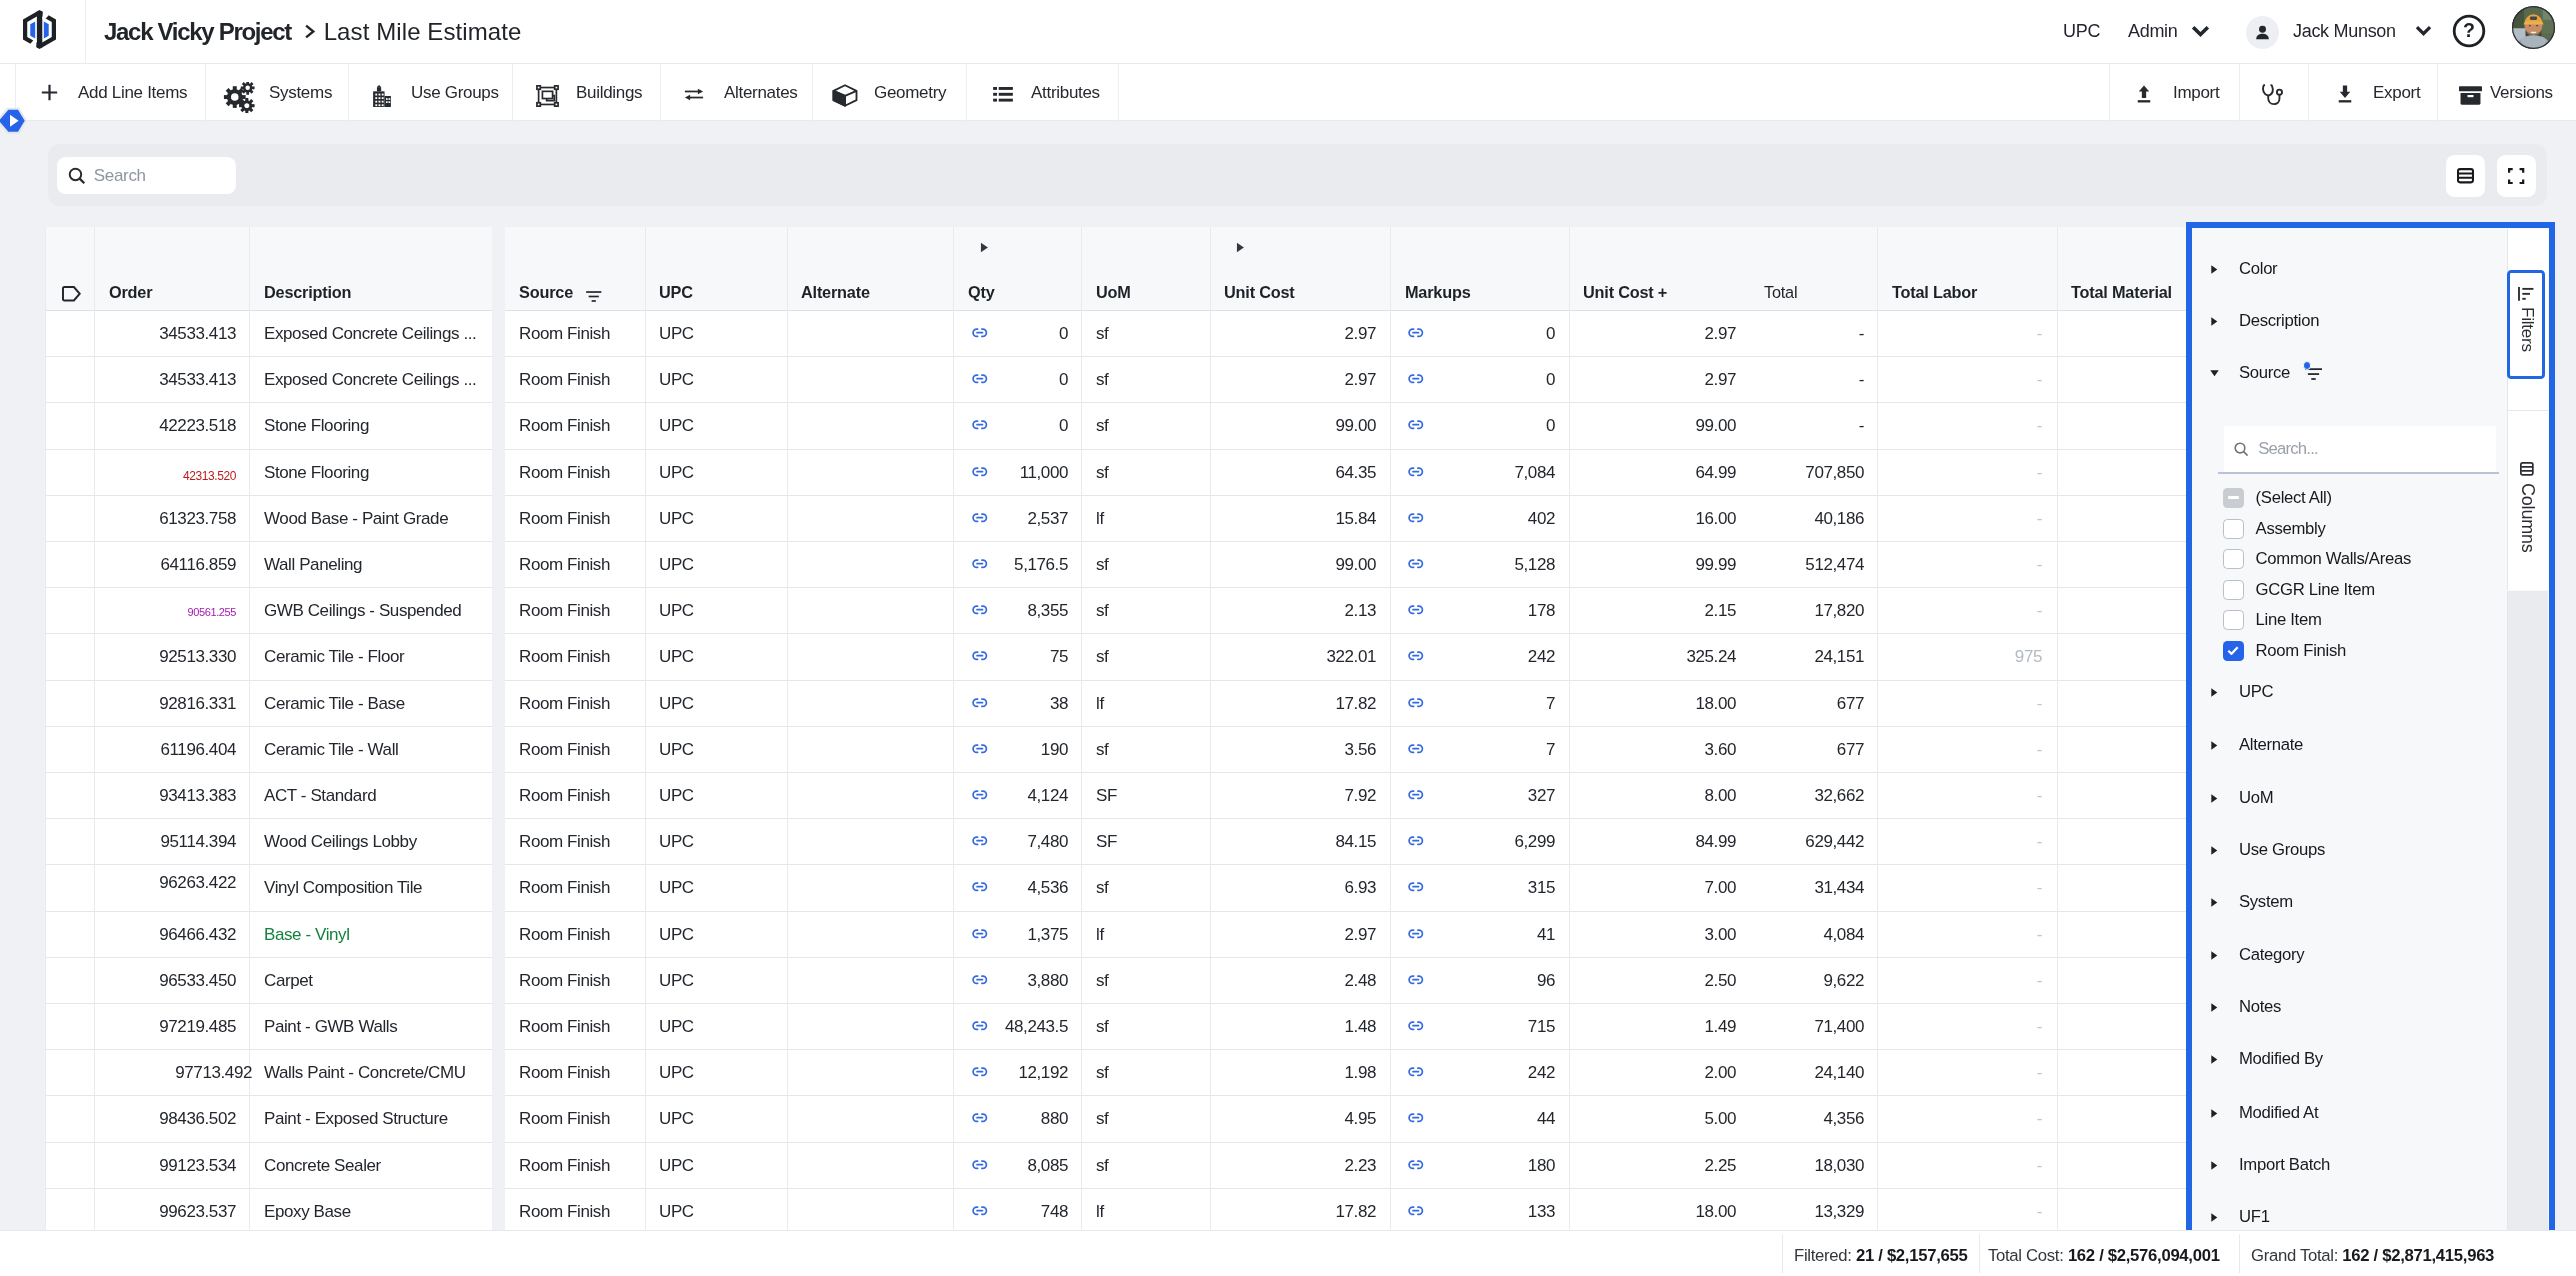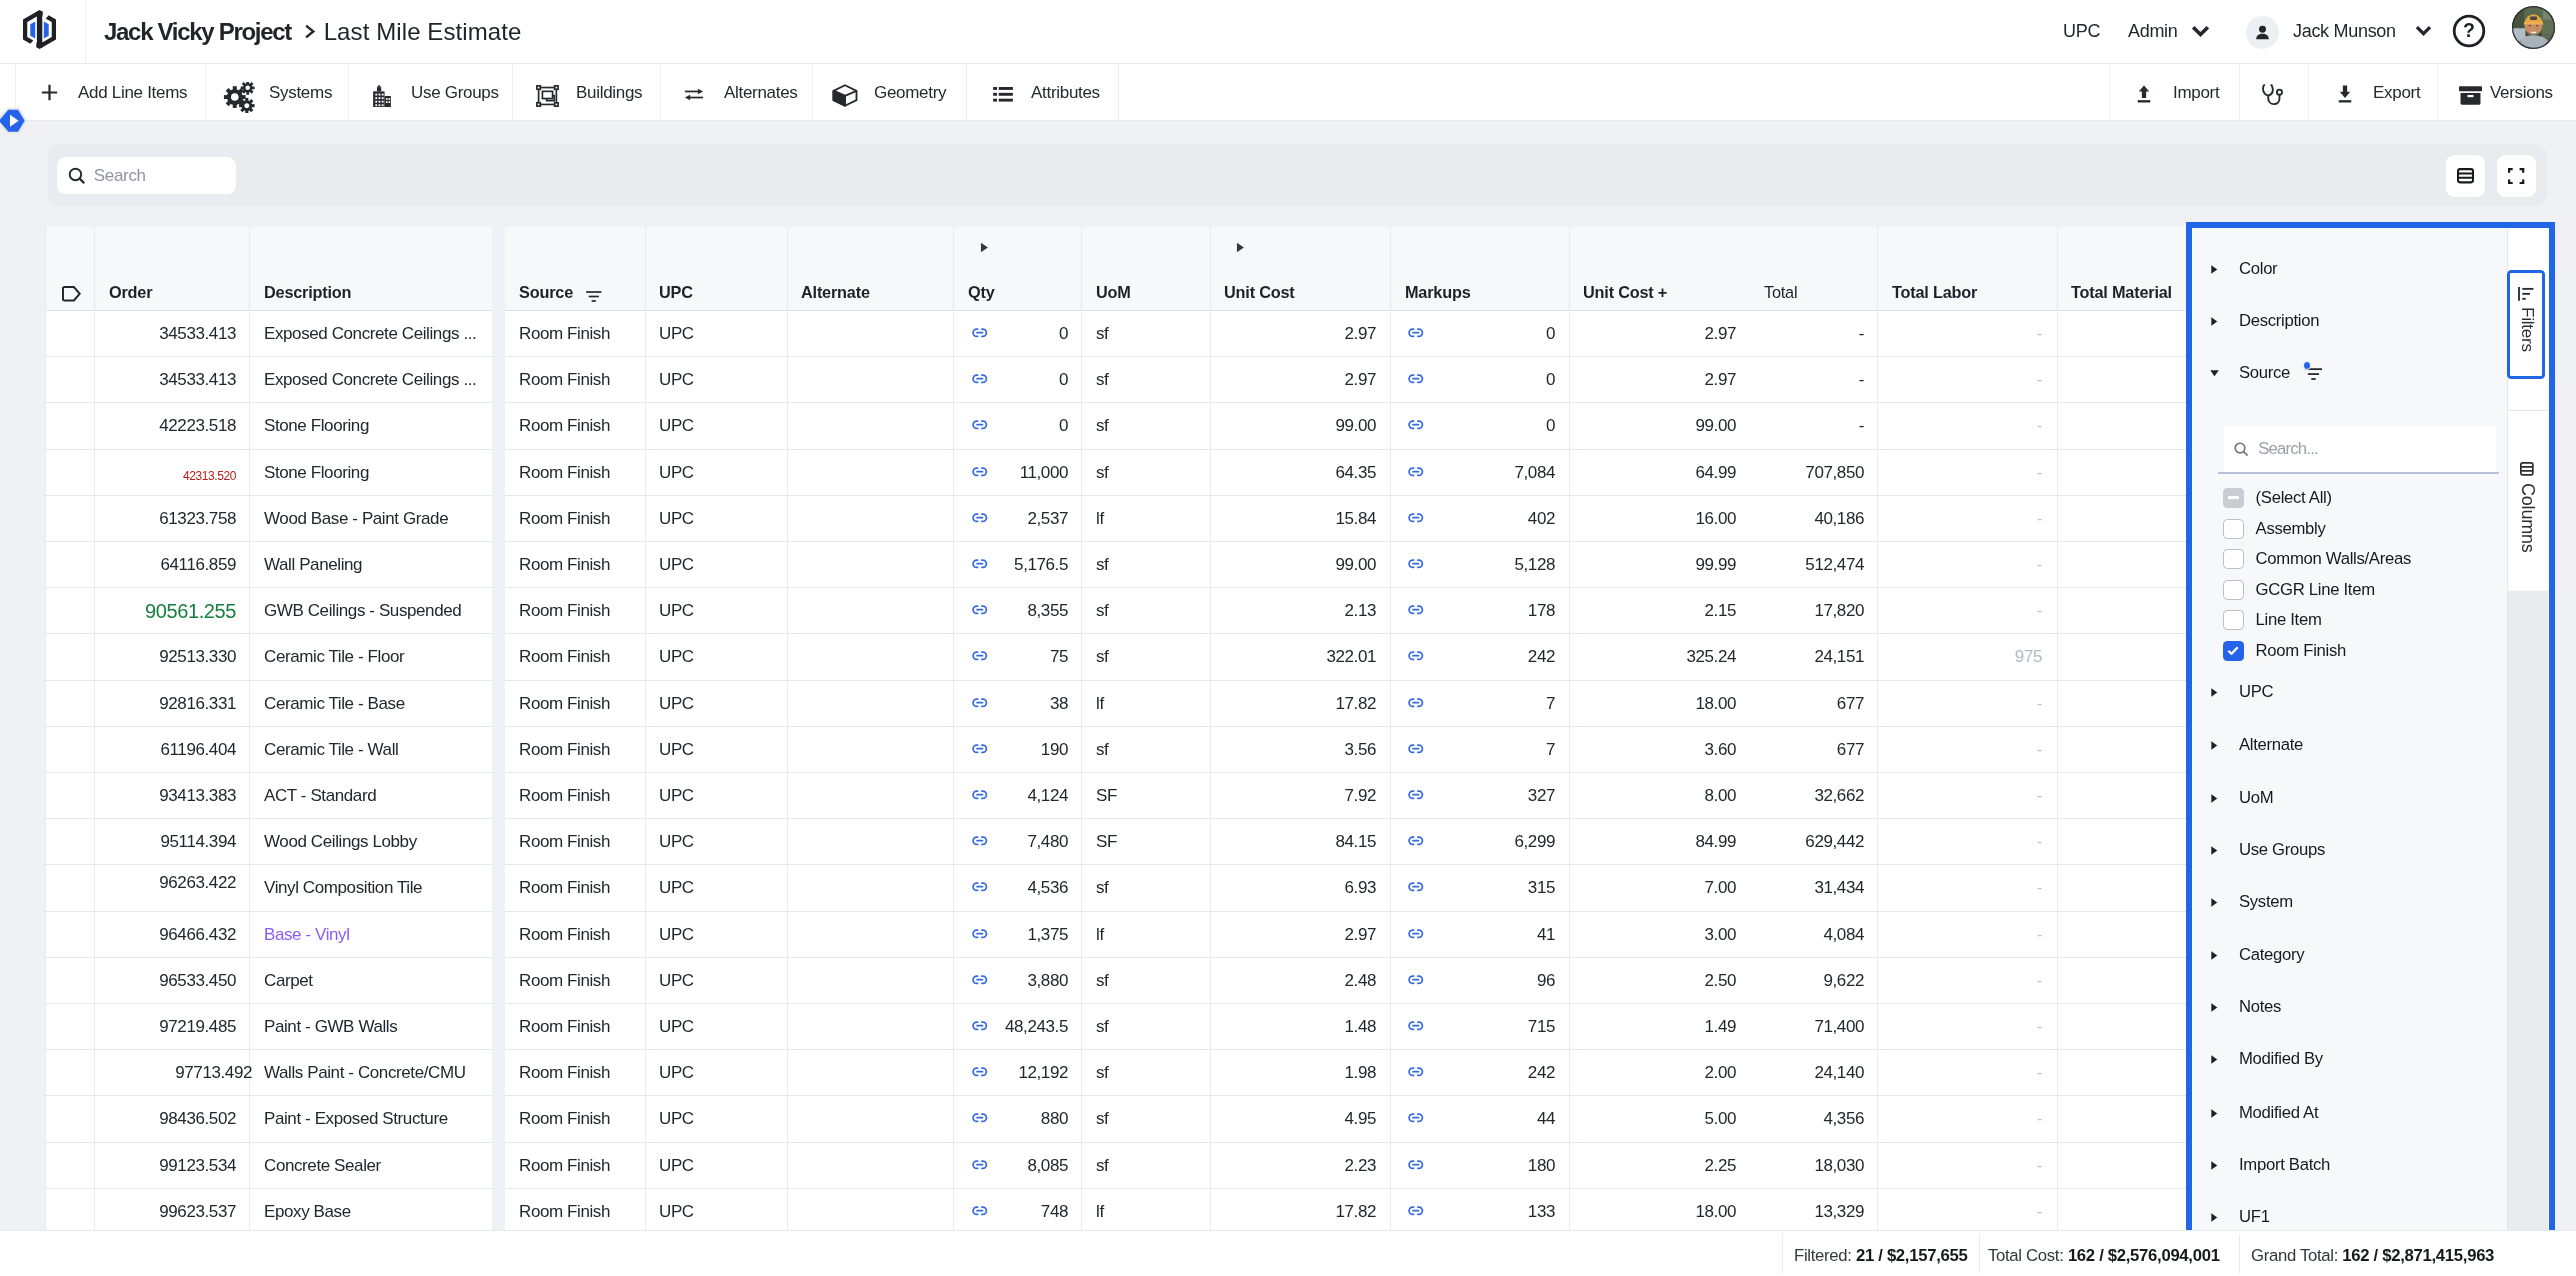--- a/index.html
+++ b/index.html
@@ -510,21 +510,21 @@
         <path d="M11.5 1.2 H12.5 a4.3 4.3 0 0 1 0 8.6 H11.5"></path>
         <path d="M5.8 5.5 H12.2"></path>
       </g>
     </svg>
   </div>
 <div class="abs" style="left:1383px;top:541px;width:172px;height:46px;display:flex;align-items:center;justify-content:flex-end;font-size:17px;letter-spacing:-0.4px;color:#23272d;padding-top:1.7px">5,128</div>
 <div class="abs" style="left:1564px;top:541px;width:172px;height:46px;display:flex;align-items:center;justify-content:flex-end;font-size:17px;letter-spacing:-0.4px;color:#23272d;padding-top:1.7px">99.99</div>
 <div class="abs" style="left:1692px;top:541px;width:172px;height:46px;display:flex;align-items:center;justify-content:flex-end;font-size:17px;letter-spacing:-0.4px;color:#23272d;padding-top:1.7px">512,474</div>
 <div class="abs" style="left:1870px;top:541px;width:172px;height:46px;display:flex;align-items:center;justify-content:flex-end;font-size:17px;letter-spacing:-0.4px;color:#bfc5cc;padding-top:1.7px">-</div>
 <div class="abs" style="left:2050px;top:541px;width:172px;height:46px;display:flex;align-items:center;justify-content:flex-end;font-size:17px;letter-spacing:-0.4px;color:#bfc5cc;padding-top:1.7px">-</div>
-<div class="abs" style="left:64px;top:587px;width:172px;height:46px;display:flex;align-items:center;justify-content:flex-end;font-size:20px;letter-spacing:-0.4px;color:#15803d;padding-top:3px">90561.255</div>
+<div class="abs" style="left:64px;top:587px;width:172px;height:46px;display:flex;align-items:center;justify-content:flex-end;font-size:11px;letter-spacing:-0.4px;color:#a21caf;padding-top:3px">90561.255</div>
 <div class="abs" style="left:264px;top:587px;width:240px;height:46px;display:flex;align-items:center;font-size:17px;letter-spacing:-0.4px;color:#23272d;white-space:nowrap;padding-top:1.7px;overflow:hidden">GWB Ceilings - Suspended</div>
 <div class="abs" style="left:519px;top:587px;width:240px;height:46px;display:flex;align-items:center;font-size:17px;letter-spacing:-0.4px;color:#23272d;white-space:nowrap;padding-top:1.7px;overflow:hidden">Room Finish</div>
 <div class="abs" style="left:659px;top:587px;width:240px;height:46px;display:flex;align-items:center;font-size:17px;letter-spacing:-0.4px;color:#23272d;white-space:nowrap;padding-top:1.7px;overflow:hidden">UPC</div>
 <div class="abs fr" style="left:972px;top:587px;height:46px">
     <svg width="15.5" height="9.4" viewBox="0 0 18 11">
       <g fill="none" stroke="#3569e0" stroke-width="2" stroke-linecap="round">
         <path d="M6.5 1.2 H5.5 a4.3 4.3 0 0 0 0 8.6 H6.5"></path>
         <path d="M11.5 1.2 H12.5 a4.3 4.3 0 0 1 0 8.6 H11.5"></path>
         <path d="M5.8 5.5 H12.2"></path>
       </g>
@@ -721,21 +721,21 @@
         <path d="M5.8 5.5 H12.2"></path>
       </g>
     </svg>
   </div>
 <div class="abs" style="left:1383px;top:864px;width:172px;height:46px;display:flex;align-items:center;justify-content:flex-end;font-size:17px;letter-spacing:-0.4px;color:#23272d;padding-top:1.7px">315</div>
 <div class="abs" style="left:1564px;top:864px;width:172px;height:46px;display:flex;align-items:center;justify-content:flex-end;font-size:17px;letter-spacing:-0.4px;color:#23272d;padding-top:1.7px">7.00</div>
 <div class="abs" style="left:1692px;top:864px;width:172px;height:46px;display:flex;align-items:center;justify-content:flex-end;font-size:17px;letter-spacing:-0.4px;color:#23272d;padding-top:1.7px">31,434</div>
 <div class="abs" style="left:1870px;top:864px;width:172px;height:46px;display:flex;align-items:center;justify-content:flex-end;font-size:17px;letter-spacing:-0.4px;color:#bfc5cc;padding-top:1.7px">-</div>
 <div class="abs" style="left:2050px;top:864px;width:172px;height:46px;display:flex;align-items:center;justify-content:flex-end;font-size:17px;letter-spacing:-0.4px;color:#bfc5cc;padding-top:1.7px">-</div>
 <div class="abs" style="left:64px;top:911px;width:172px;height:46px;display:flex;align-items:center;justify-content:flex-end;font-size:17px;letter-spacing:-0.4px;color:#23272d;padding-top:1.7px">96466.432</div>
-<div class="abs" style="left:264px;top:911px;width:240px;height:46px;display:flex;align-items:center;font-size:17px;letter-spacing:-0.4px;color:#8b5cf6;white-space:nowrap;padding-top:1.7px;overflow:hidden">Base - Vinyl</div>
+<div class="abs" style="left:264px;top:911px;width:240px;height:46px;display:flex;align-items:center;font-size:17px;letter-spacing:-0.4px;color:#15803d;white-space:nowrap;padding-top:1.7px;overflow:hidden">Base - Vinyl</div>
 <div class="abs" style="left:519px;top:911px;width:240px;height:46px;display:flex;align-items:center;font-size:17px;letter-spacing:-0.4px;color:#23272d;white-space:nowrap;padding-top:1.7px;overflow:hidden">Room Finish</div>
 <div class="abs" style="left:659px;top:911px;width:240px;height:46px;display:flex;align-items:center;font-size:17px;letter-spacing:-0.4px;color:#23272d;white-space:nowrap;padding-top:1.7px;overflow:hidden">UPC</div>
 <div class="abs fr" style="left:972px;top:911px;height:46px">
     <svg width="15.5" height="9.4" viewBox="0 0 18 11">
       <g fill="none" stroke="#3569e0" stroke-width="2" stroke-linecap="round">
         <path d="M6.5 1.2 H5.5 a4.3 4.3 0 0 0 0 8.6 H6.5"></path>
         <path d="M11.5 1.2 H12.5 a4.3 4.3 0 0 1 0 8.6 H11.5"></path>
         <path d="M5.8 5.5 H12.2"></path>
       </g>
     </svg>

